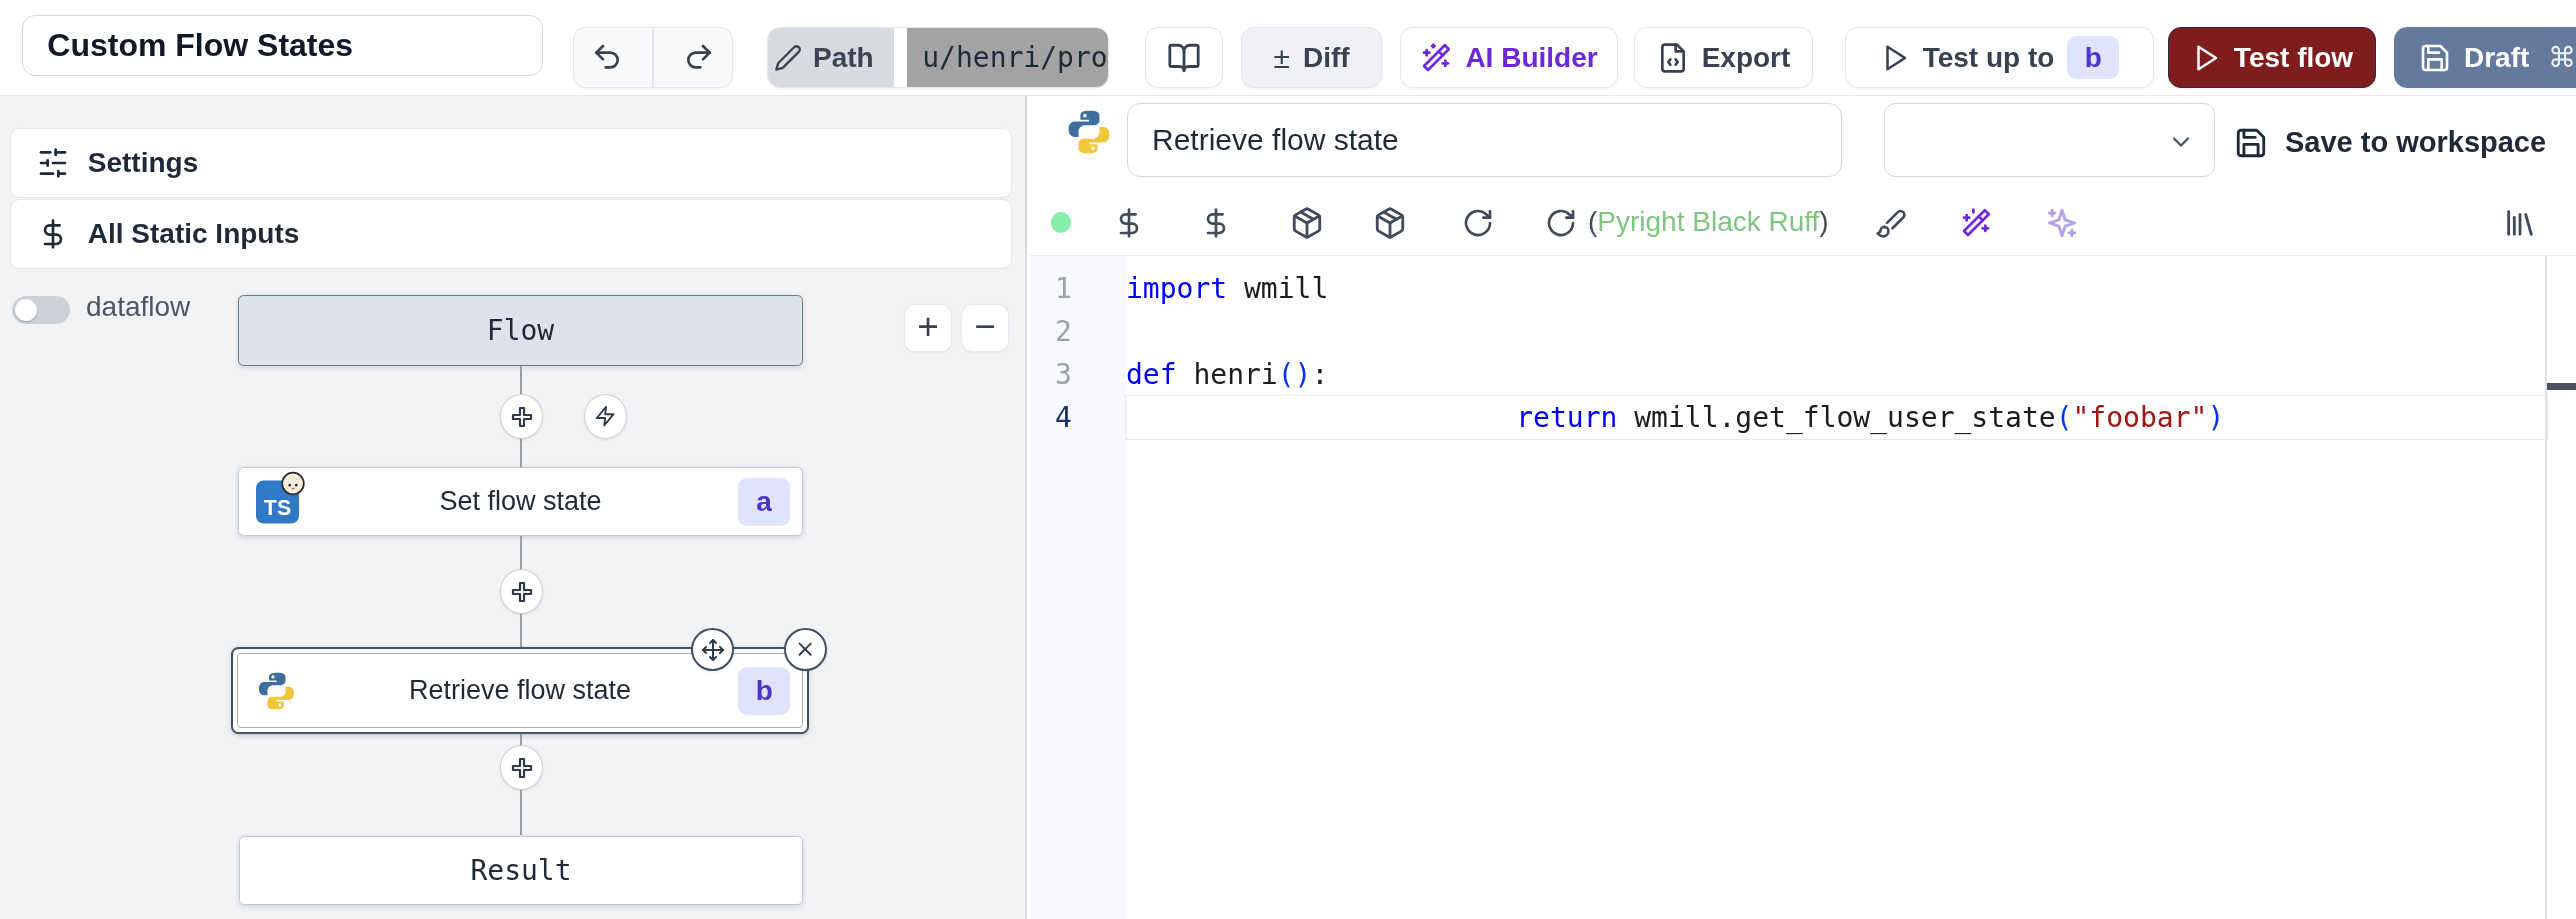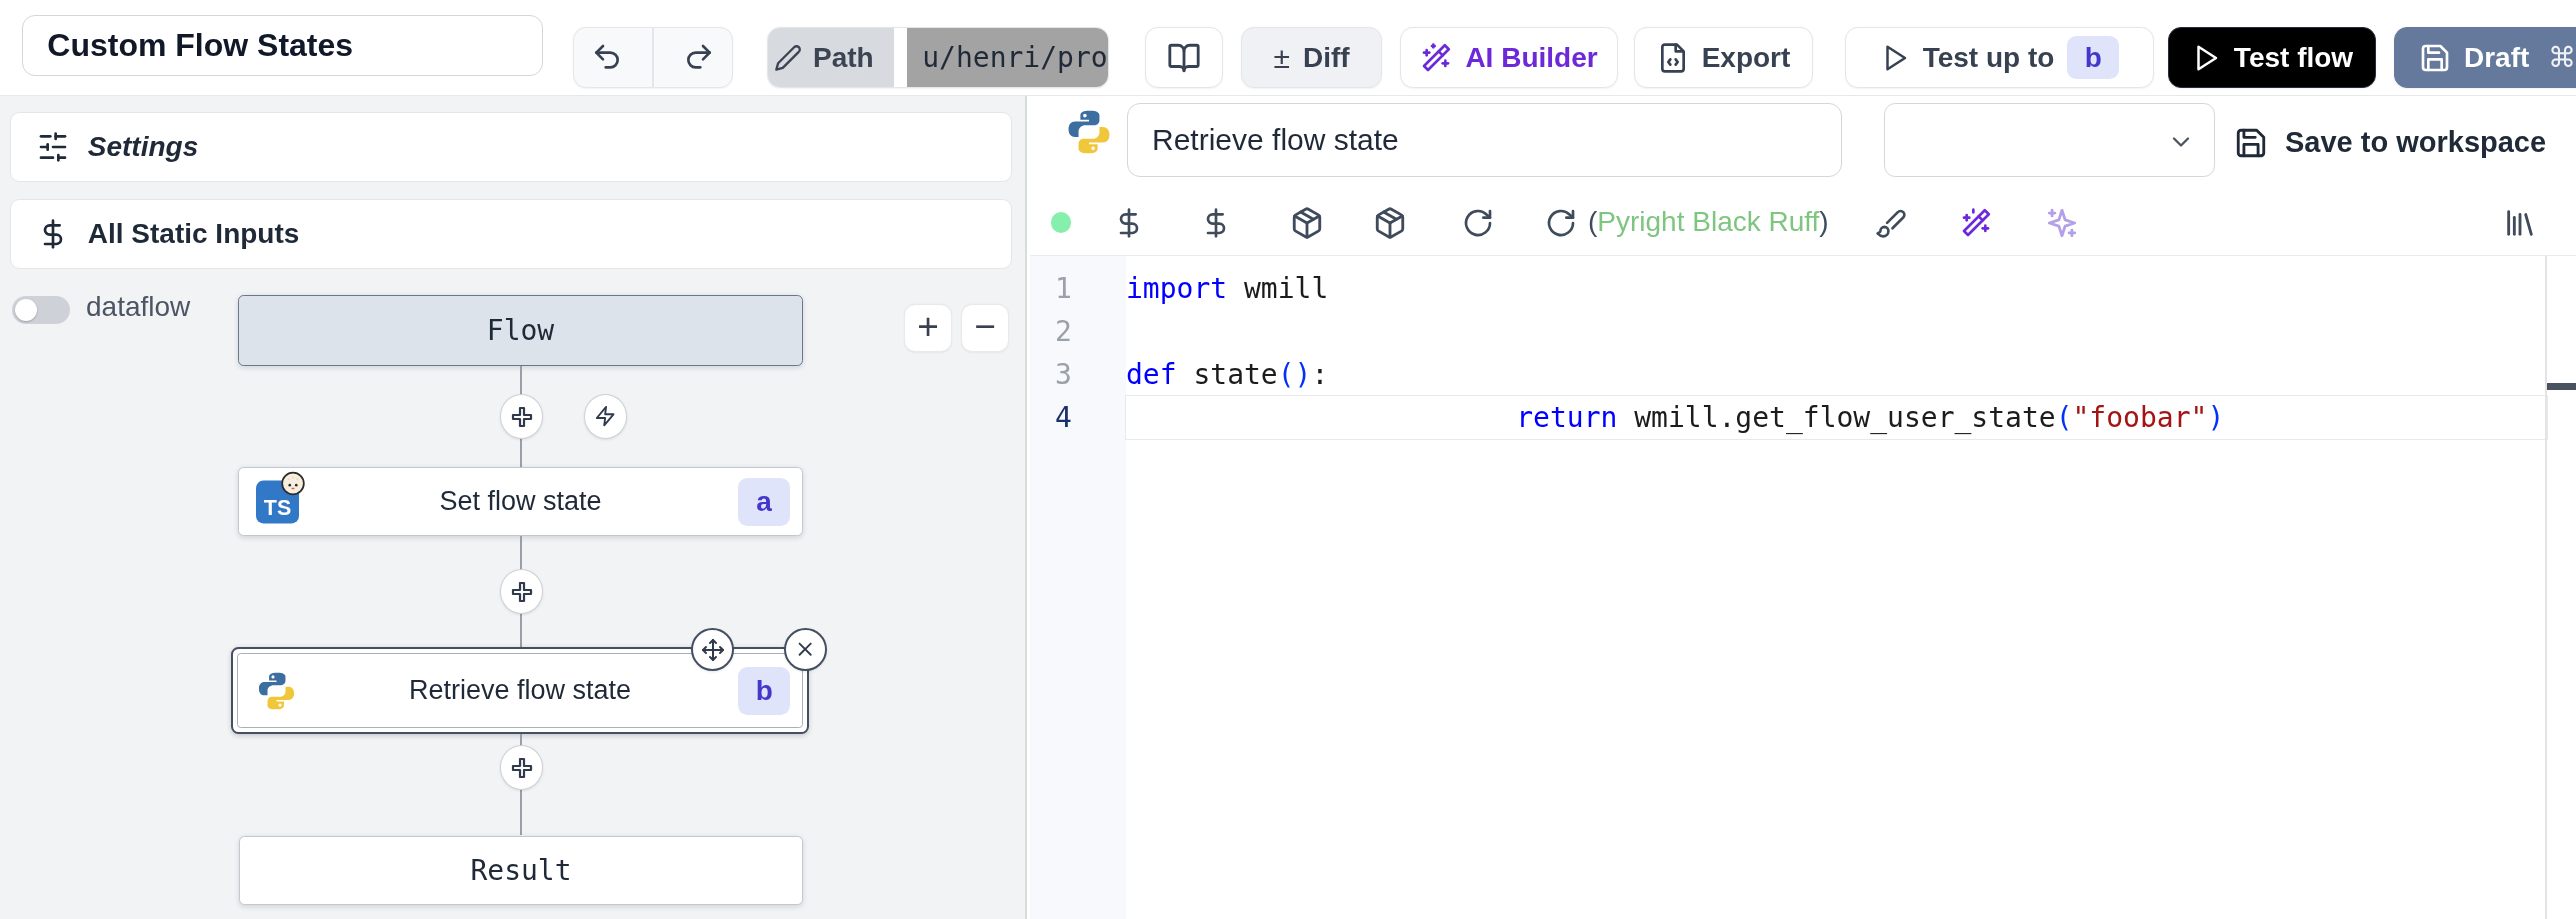--- a/index.html
+++ b/index.html
@@ -31,31 +31,31 @@
   .path-left { display:flex; align-items:center; gap:11.2px; background:#d7dade; height:100%; padding:0 20.5px; border:none; font-size:28px; font-weight:600; color:#3b4453; cursor:pointer; font-family:"Liberation Sans", sans-serif;}
   .path-right { flex:1; display:flex; align-items:center; padding:0 15px; font-family:"DejaVu Sans Mono", monospace; font-size:28px; font-weight:400; color:#1f2937; background:#a3a3a3; height:100%; }
   .book-btn { left:1145px; width:78px; }
   .diff-btn { left:1241px; width:141px; background:#f0f1f4; }
   .pm-glyph { font-size:30px; font-weight:400; border-bottom:0; }
   .ai-btn { left:1400px; width:218px; color:#6d28d9; }
   .export-btn { left:1634px; width:179px; }
   .testupto-btn { left:1845px; width:309px; }
   .badge { display:flex; align-items:center; justify-content:center; background:#e0e4fb; color:#4338ca; border-radius:9.3px; font-weight:700; }
   .tb-badge { width:52px; height:43px; font-size:28px; }
-  .testflow-btn { left:2168px; width:208px; background:#000000; border-color:#262e3d; color:#fff; }
+  .testflow-btn { left:2168px; width:208px; background:#7f1d1d; border-color:#262e3d; color:#fff; }
   .draft-btn { left:2394px; width:261px; background:#64799c; border-color:#64799c; color:#fff; justify-content:flex-start; padding-left:24px; }
   .draft-shortcut { font-weight:500; opacity:.9; margin-left:5.6px; letter-spacing:1.9px; }
 
   
   .flow-panel { position:absolute; left:0; top:96px; width:1027px; bottom:0; background:#f2f3f5; border-right:2.8px solid #d9dcdf; }
   .card {
     position:absolute; left:10.2px; width:1002px; height:70px; background:#fff; border:1.9px solid #e3e5e9; border-radius:9.3px;
     display:flex; align-items:center; gap:18.6px; padding:0 26px; font-size:28px; font-weight:700; color:#1f2937; cursor:pointer;
   }
-  .card-settings { top:16px;font-style:italic; }
+  .card-settings { top:32px; }
   .card-inputs { top:103px; }
 
   .toggle { position:absolute; left:12px; top:200px; width:58px; height:28px; border-radius:15px; background:#ced2d8; cursor:pointer; }
   .toggle .knob { position:absolute; left:2.8px; top:2.8px; width:22.3px; height:22.3px; border-radius:50%; background:#fff; box-shadow:0 0.9px 1.9px rgba(0,0,0,.25); }
   .dataflow-label { position:absolute; left:86px; top:195px; font-size:28px; color:#4b5563; }
 
   .zoom-btn { position:absolute; top:208px; width:48px; height:48px; background:#fff; border:1.9px solid #e7e9ec; border-radius:11.2px; font-size:37px; line-height:1; color:#374151; display:flex; align-items:center; justify-content:center; cursor:pointer; box-shadow:0 0.9px 1.9px rgba(0,0,0,.05); padding-bottom:3.7px;}
   .zoom-in { left:904px; } .zoom-out { left:961px; }
 
   .node {
@@ -431,21 +431,21 @@
     <div class="editor">
       <div class="gutter">
           <div class="ln">1</div>
           <div class="ln">2</div>
           <div class="ln">3</div>
           <div class="ln active">4</div>
         </div>
       <div class="code-area">
           <div class="code-line"><span class="tok-kw">import</span><span class="tok-pl"> wmill</span></div>
           <div class="code-line"></div>
-          <div class="code-line"><span class="tok-kw">def</span><span class="tok-pl"> state</span><span class="tok-pr">()</span><span class="tok-pl">:</span></div>
+          <div class="code-line"><span class="tok-kw">def</span><span class="tok-pl"> henri</span><span class="tok-pr">()</span><span class="tok-pl">:</span></div>
           <div class="code-line active"><span class="tok-pl">    </span><span class="tok-kw">return</span><span class="tok-pl"> wmill.get_flow_user_state</span><span class="tok-pr">(</span><span class="tok-str">"foobar"</span><span class="tok-pr">)</span></div>
         </div>
       <div class="ruler-line"></div>
       <div class="ruler-marker"></div>
     </div>
   </section>
 </div>
 
 
 </body></html>

